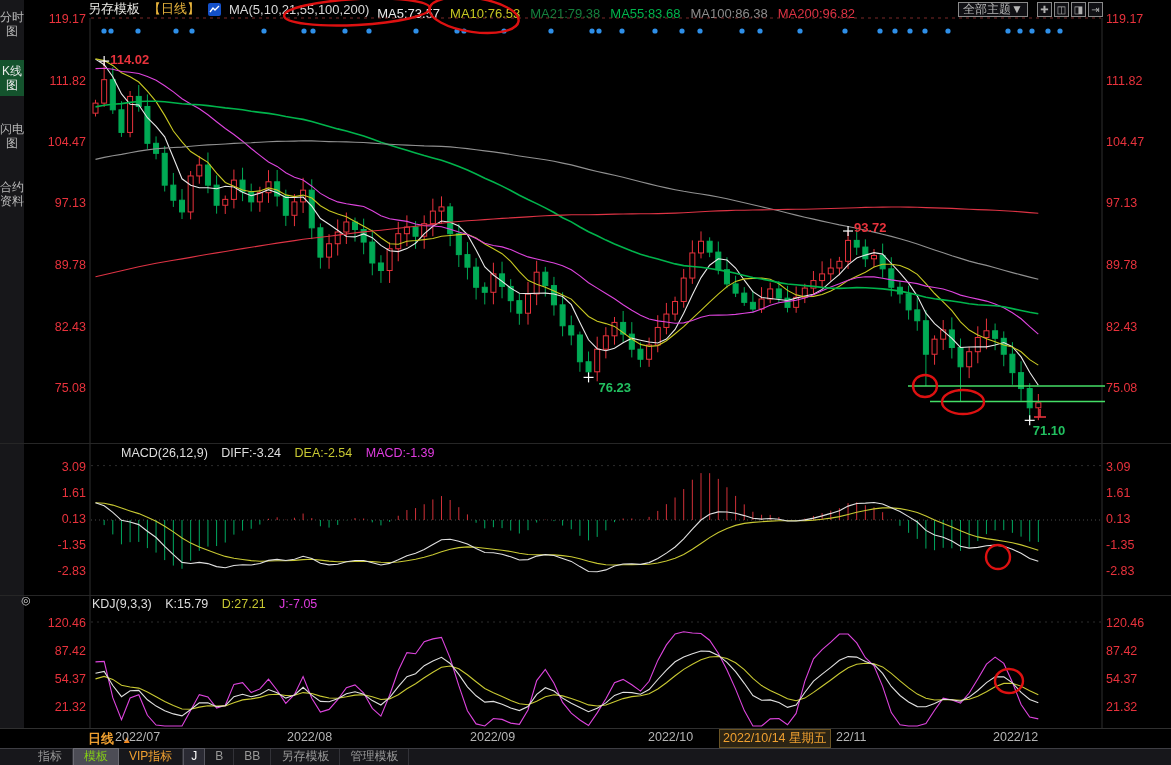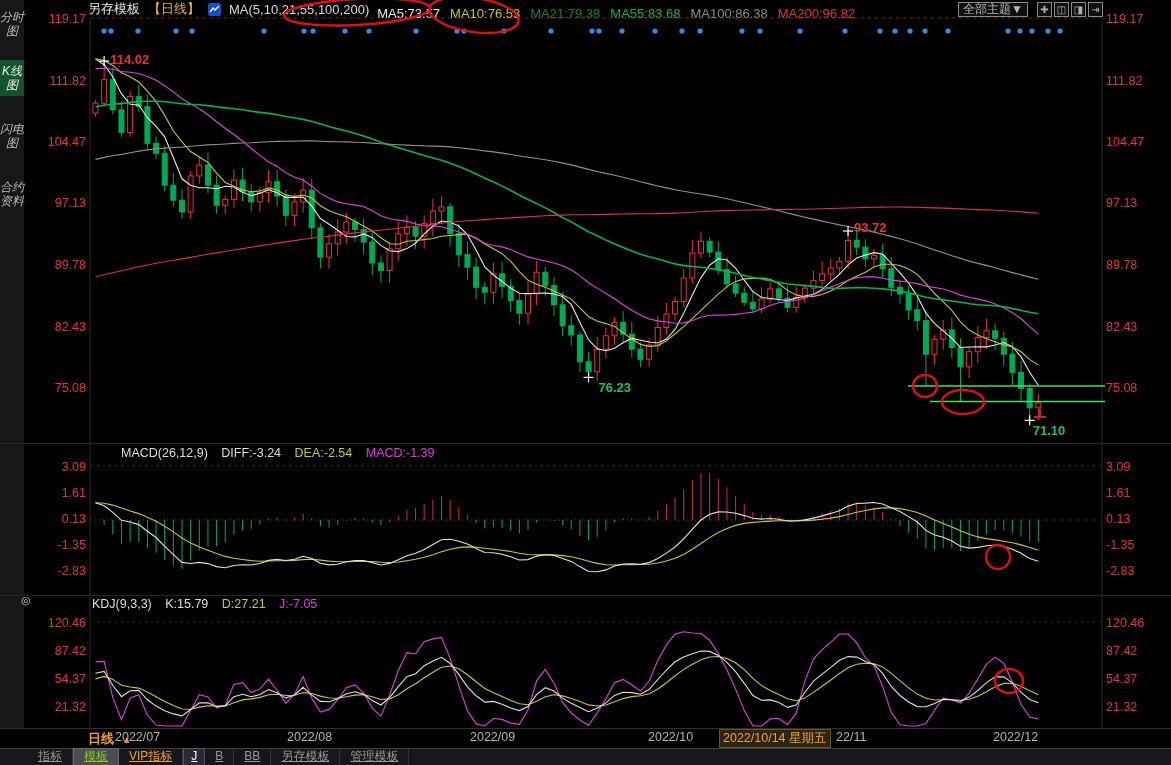--- a/index.html
+++ b/index.html
@@ -1,19 +1,19 @@
 <!DOCTYPE html>
 <html><head>
 <meta charset="utf-8">
 <style>
   html,body{margin:0;padding:0;background:#000;}
   #app{position:relative;width:1171px;height:765px;background:#000;overflow:hidden;
        font-family:"Liberation Sans",sans-serif;color:#ccc;}
   
-  #sidebar{position:absolute;left:0;top:0;width:24px;height:728px;background:#17171a;z-index:2;font-style:italic;}
+  #sidebar{position:absolute;left:0;top:0;width:24px;height:728px;background:#17171a;z-index:2;}
   .tab{position:absolute;left:0;width:24px;text-align:center;color:#b8b8b8;font-size:12px;
        line-height:14px;cursor:pointer;padding:4px 0;word-break:break-all;}
   .tab.sel{background:#14532d;color:#ececec;}
   
   #hdr{position:absolute;left:88px;top:0;height:18px;display:flex;align-items:center;gap:8px;
        font-size:13px;white-space:nowrap;z-index:2;}
   .sym{color:#e8e8e4;}
   .per{color:#e8b43c;}
   .mas{color:#d8d8d8;}
   #controls{position:absolute;top:2px;left:958px;display:flex;gap:3px;align-items:center;z-index:2;}
@@ -31,21 +31,21 @@
   
   #daterow{position:absolute;left:0;top:728px;width:1171px;height:20px;z-index:2;}
   #period-chip{position:absolute;left:88px;top:2px;font-size:13px;font-weight:bold;color:#f0a030;}
   #period-chip .arr{font-size:10px;color:#f08820;margin-left:4px;}
   .dlbl{position:absolute;top:2px;font-size:12.5px;color:#b4b4b4;}
   .dlbl.hl{color:#f0a030;background:#2c2414;border:1px solid #6a5424;padding:0 3px;top:1px;}
   
   #toolbar{position:absolute;left:0;top:748px;width:1171px;height:17px;background:#17171b;
        border-top:1px solid #3e3e44;display:flex;align-items:center;padding-left:28px;
        box-sizing:border-box;z-index:2;font-size:12px;}
-  .tbi{color:#989898;padding:0 10px;height:16px;line-height:15px;border-right:1px solid #323238;cursor:pointer;text-decoration:underline;}
+  .tbi{color:#989898;padding:0 10px;height:16px;line-height:15px;border-right:1px solid #323238;cursor:pointer;}
   .tbi.raised{background:#4c4c55;color:#84cc16;border:1px solid #6a6a72;}
   .tbi.vip{color:#f0a030;}
   .tbi.pressed{background:#2a2a33;color:#fff;border:1px solid #55555e;padding:0 7px;}
   #chart-svg{position:absolute;left:0;top:0;z-index:5;pointer-events:none;}
   .plotzone{position:absolute;z-index:1;}
   #kdj-handle{position:absolute;left:21px;top:594px;color:#d8d8d8;font-size:11px;z-index:2;}
   .klicon{width:13px;height:13px;display:inline-block;}
 </style>
 </head>
 <body>

